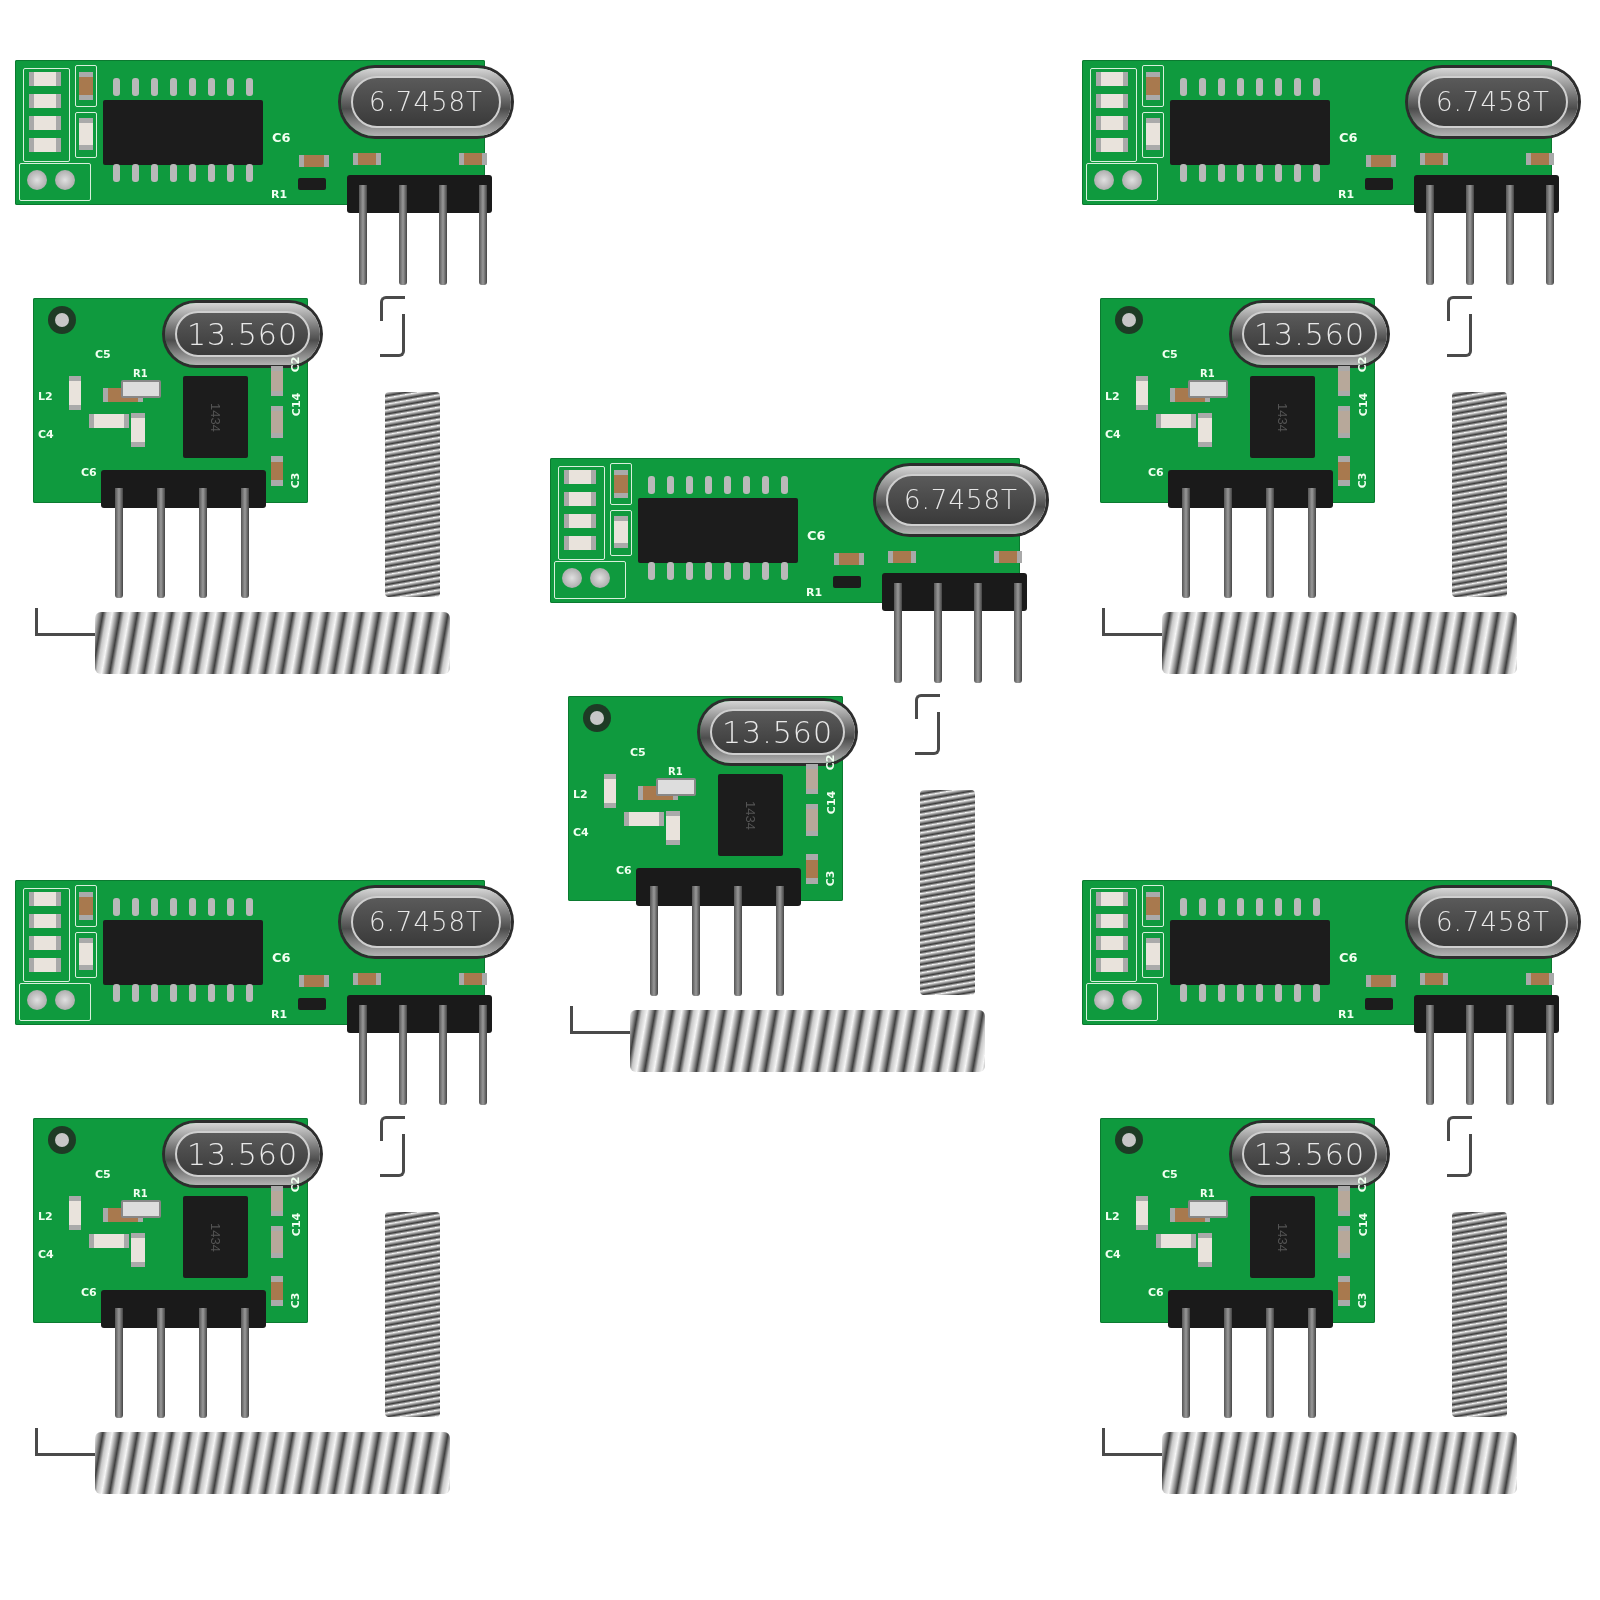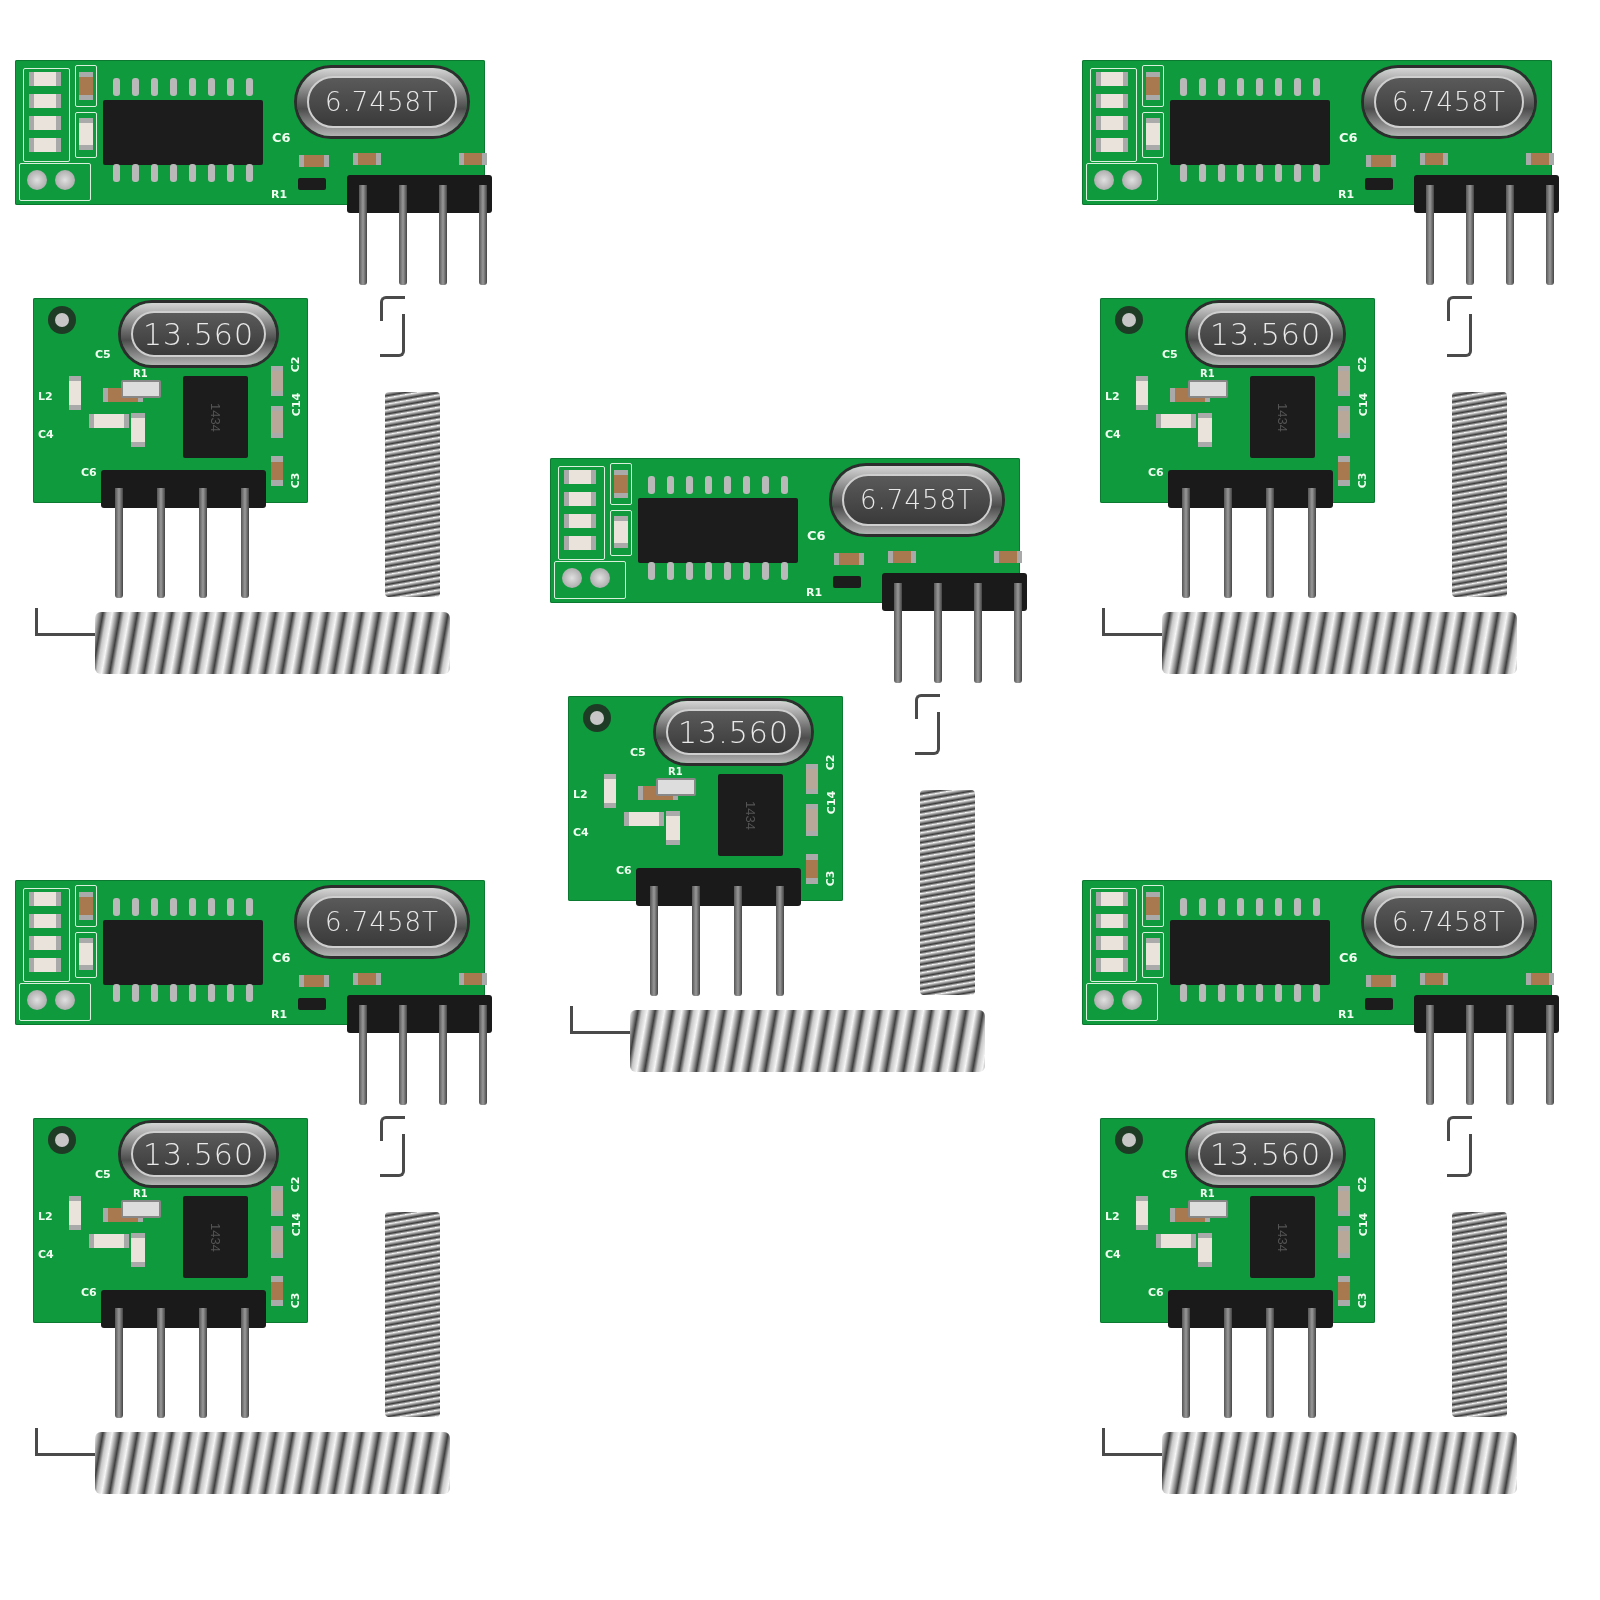--- a/index.html
+++ b/index.html
@@ -8,21 +8,21 @@
   
   .rx{position:absolute;left:0;top:0;width:475px;height:145px;}
   .pcb{position:absolute;background:#0f9a3e;border-radius:2px;box-shadow:inset 0 0 0 1px #0b7a30;}
   .rx .pcb{left:0;top:0;width:470px;height:145px;}
   .silk{position:absolute;border:1.5px solid #d8f0dc;border-radius:2px;}
   .smd{position:absolute;background:#e9e3dc;border-left:5px solid #a9a9a9;border-right:5px solid #a9a9a9;box-sizing:border-box;}
   .smd.brown{background:#a8794e;}
   .ic{position:absolute;background:#1c1c1c;border-radius:2px;}
   .pin-s{position:absolute;width:7px;height:18px;background:#b9b9b9;border-radius:3px;}
   .pad-round{position:absolute;width:20px;height:20px;border-radius:50%;background:radial-gradient(circle,#e0e0e0,#999);}
-  .xtal{position:absolute;border-radius:40px;background:linear-gradient(180deg,#d5d5d5,#6b6b6b 45%,#4d4d4d 60%,#b3b3b3);box-shadow:0 0 0 3px #2d2d2d;}
+  .xtal{position:absolute;border-radius:40px;background:linear-gradient(180deg,#d5d5d5,#6b6b6b 45%,#4d4d4d 60%,#b3b3b3);box-shadow:0 0 0 3px #2d2d2d;margin-left:44px;}
   .xtal-inner{position:absolute;left:10px;right:10px;top:8px;bottom:8px;border-radius:30px;background:linear-gradient(180deg,#5a5a5a,#3a3a3a);border:2px solid #cfcfcf;display:flex;align-items:center;justify-content:center;color:#e8e8e8;font-family:"DejaVu Sans",sans-serif;font-weight:300;letter-spacing:1px;}
   .label{position:absolute;color:#f0fff0;font-weight:bold;font-size:11px;font-family:"DejaVu Sans",sans-serif;}
   .header{position:absolute;background:#1a1a1a;border-radius:3px;}
   .pin-l{position:absolute;width:8px;background:linear-gradient(90deg,#555,#999,#444);border-radius:0 0 3px 3px;}
   
   .tx{position:absolute;width:285px;height:300px;}
   .tx .pcb{left:0;top:0;width:275px;height:205px;}
   .hole{position:absolute;width:28px;height:28px;border-radius:50%;background:#1e3b25;}
   .hole::after{content:"";position:absolute;left:7px;top:7px;width:14px;height:14px;border-radius:50%;background:#c7c7c7;}
   

